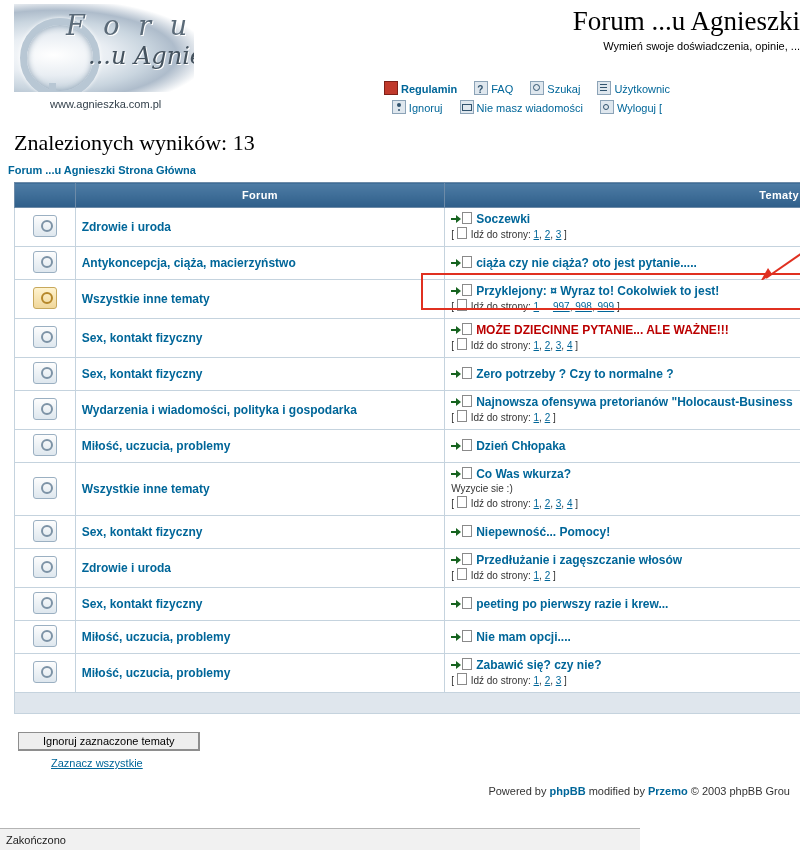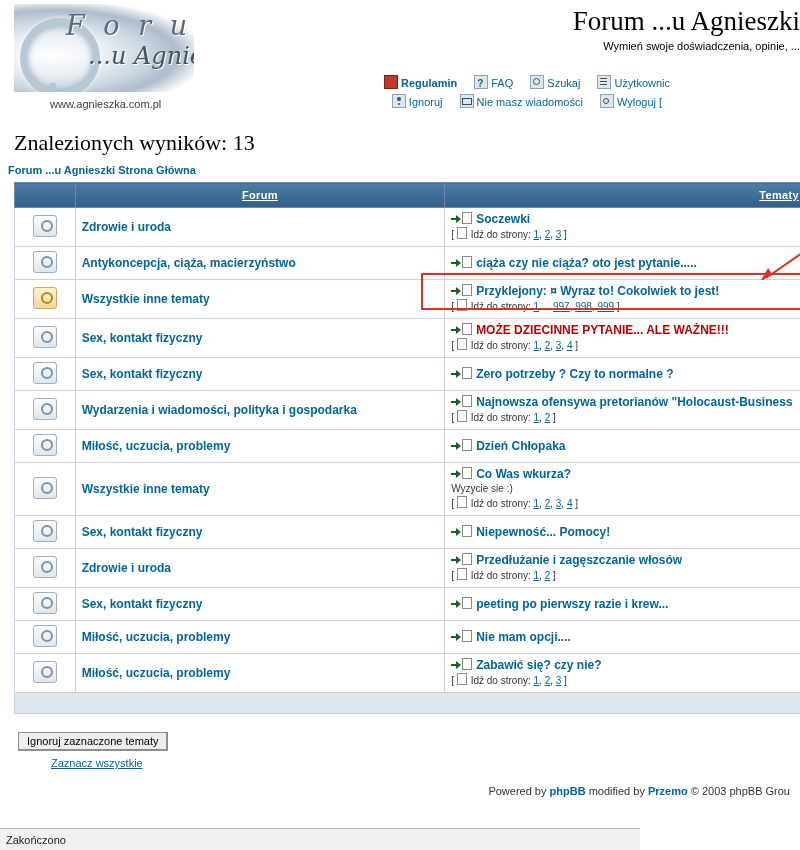--- a/index.html
+++ b/index.html
@@ -118,21 +118,21 @@
     line-height: 30px;
     white-space: nowrap;
   }
   .site-sub {
     font-size: 11px;
     color: #000000;
     margin-top: 4px;
     white-space: nowrap;
   }
   .navlinks {
-    margin-top: 22px;
+    margin-top: 28px;
     text-align: center;
     padding-right: 6px;
   }
   .navrow {
     line-height: 19px;
     white-space: nowrap;
   }
   .navitem {
     display: inline-block;
     margin: 0 7px;
@@ -243,21 +243,20 @@
   }
   .forum-table th {
     background: linear-gradient(#4e7ca5, #2f5f8a);
     color: #ffffff;
     font-size: 11px;
     font-weight: bold;
     height: 22px;
     border: 1px solid #6d8ba8;
     text-align: center;
     letter-spacing: .3px;
-    text-decoration: underline;
   }
   .forum-table td {
     border: 1px solid #c5d3de;
     vertical-align: middle;
     padding: 4px 6px;
     font-size: 11px;
   }
   .col-icon { width: 48px; text-align: center; }
   .col-forum { width: 360px; }
   .col-topics { width: 660px; }
@@ -388,21 +387,21 @@
     border-top: none;
   }
 
   
   .controls {
     margin: 18px 0 0 18px;
   }
   .ignore-button {
     font-family: "Liberation Sans", sans-serif;
     font-size: 11px;
-    padding: 2px 8px;
+    padding: 2px 24px;
     background: #eeeeee;
     border: 1px solid #8e8e8e;
     border-right-width: 2px;
     border-bottom-width: 2px;
     color: #000000;
     cursor: pointer;
   }
   .select-all {
     display: block;
     margin-top: 6px;

